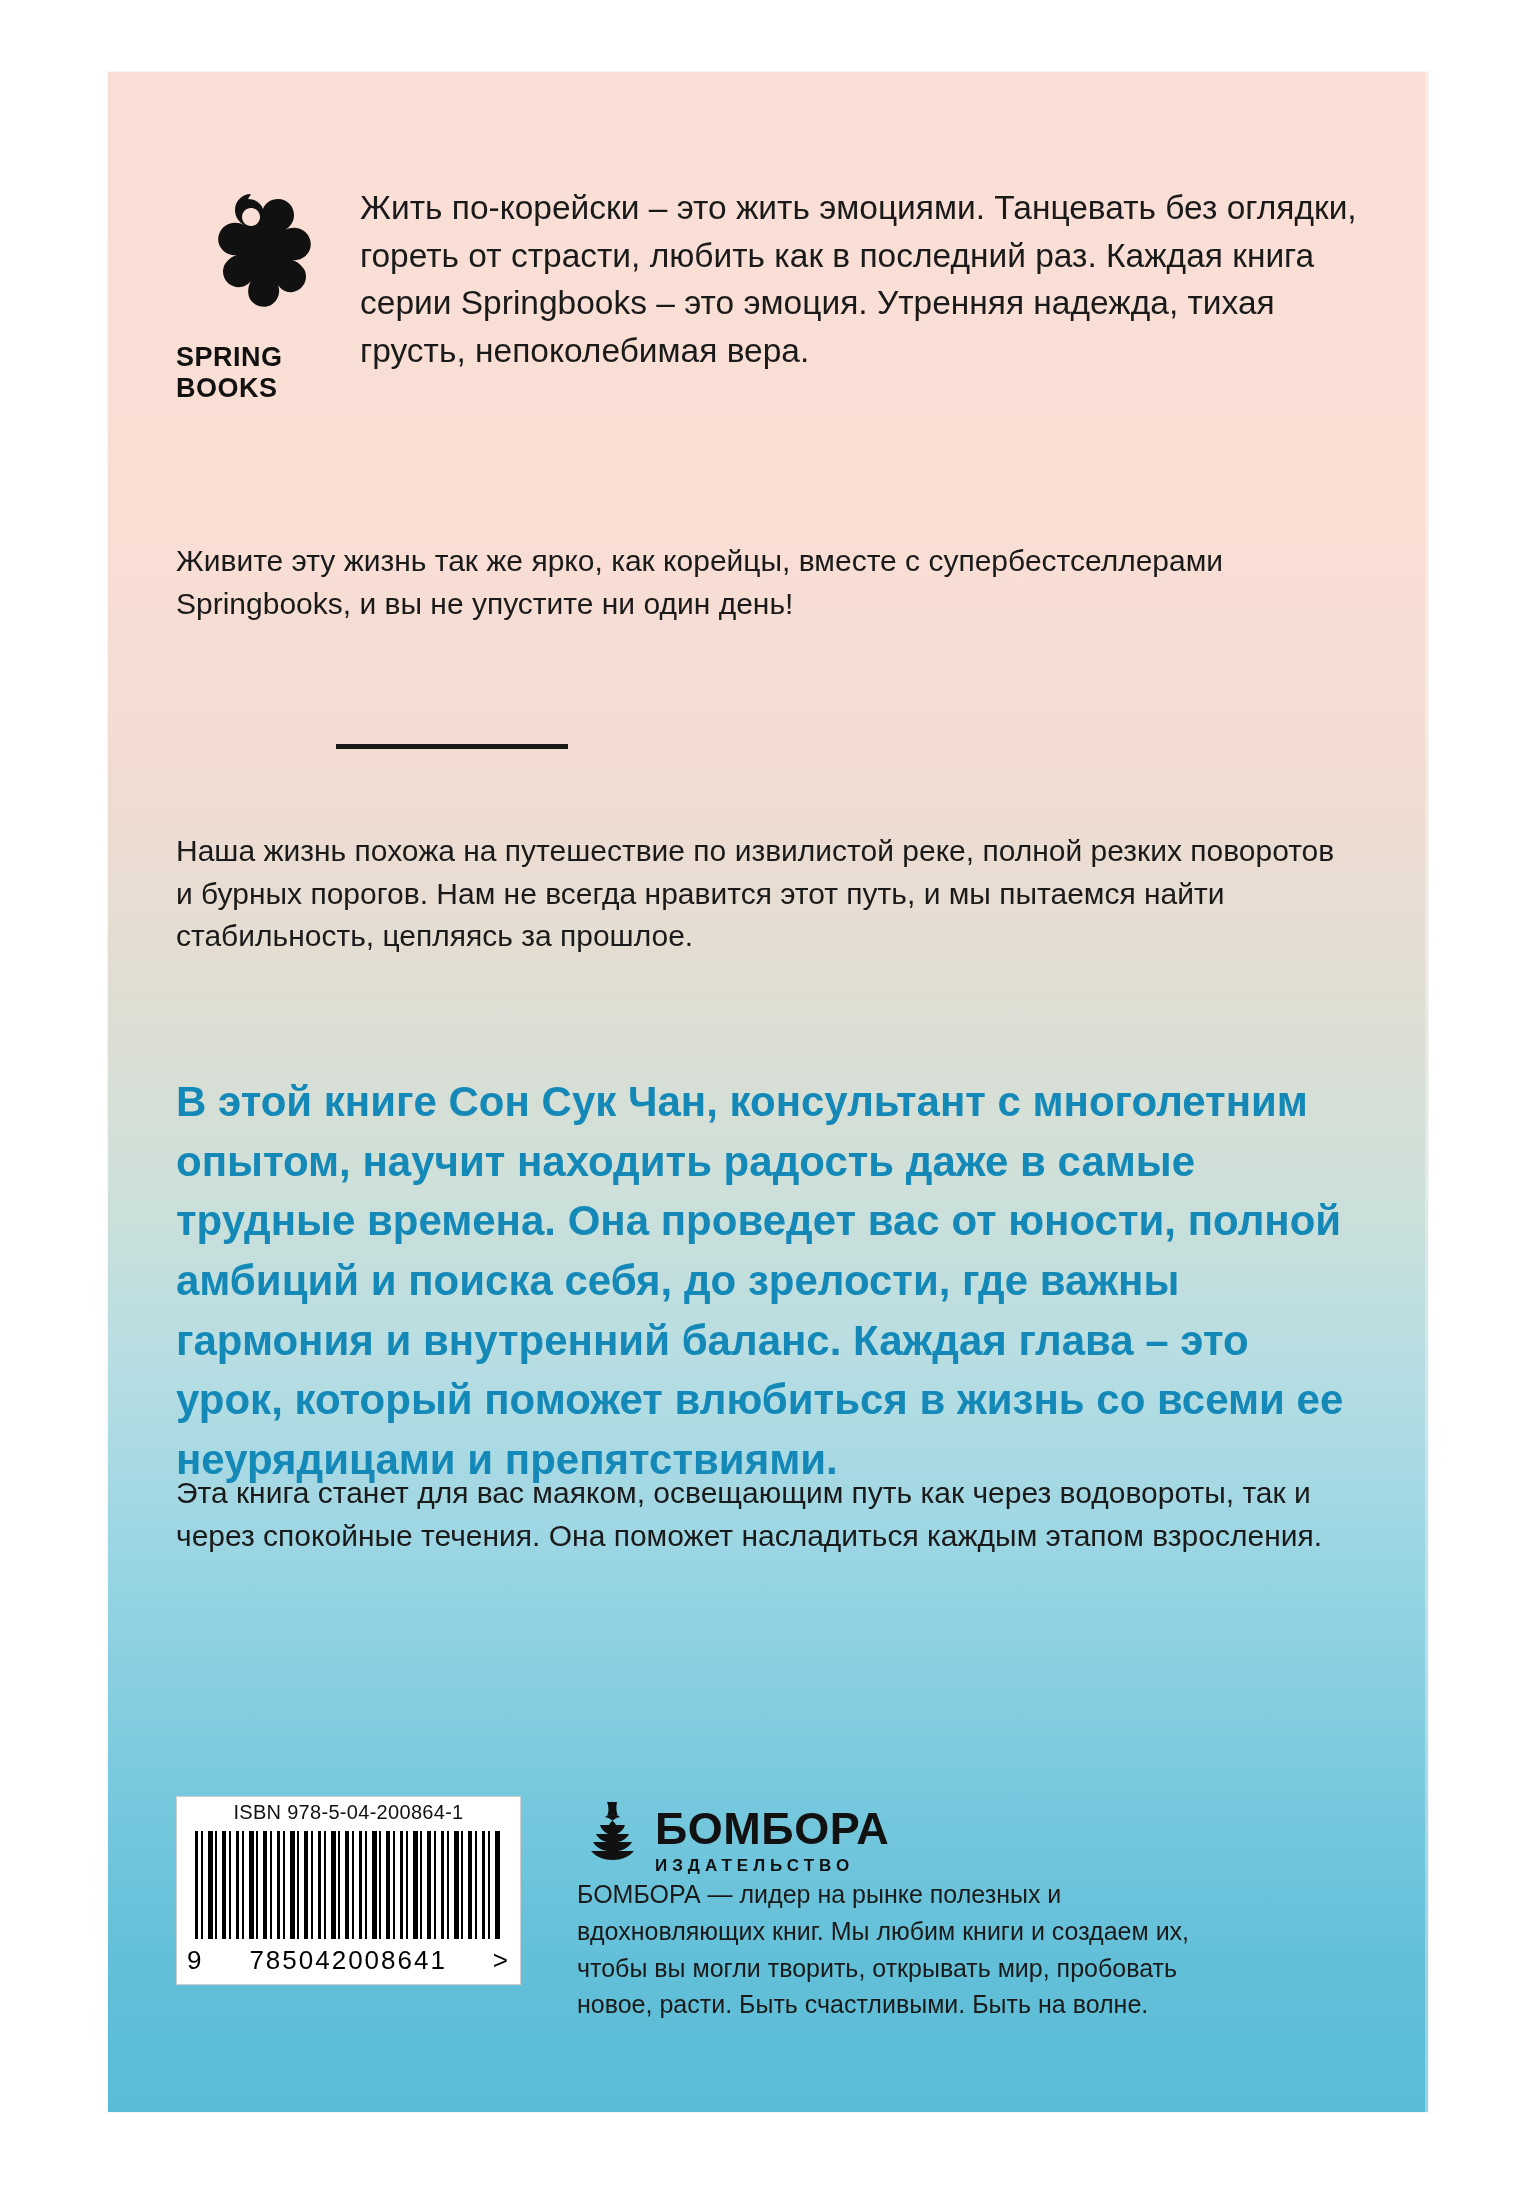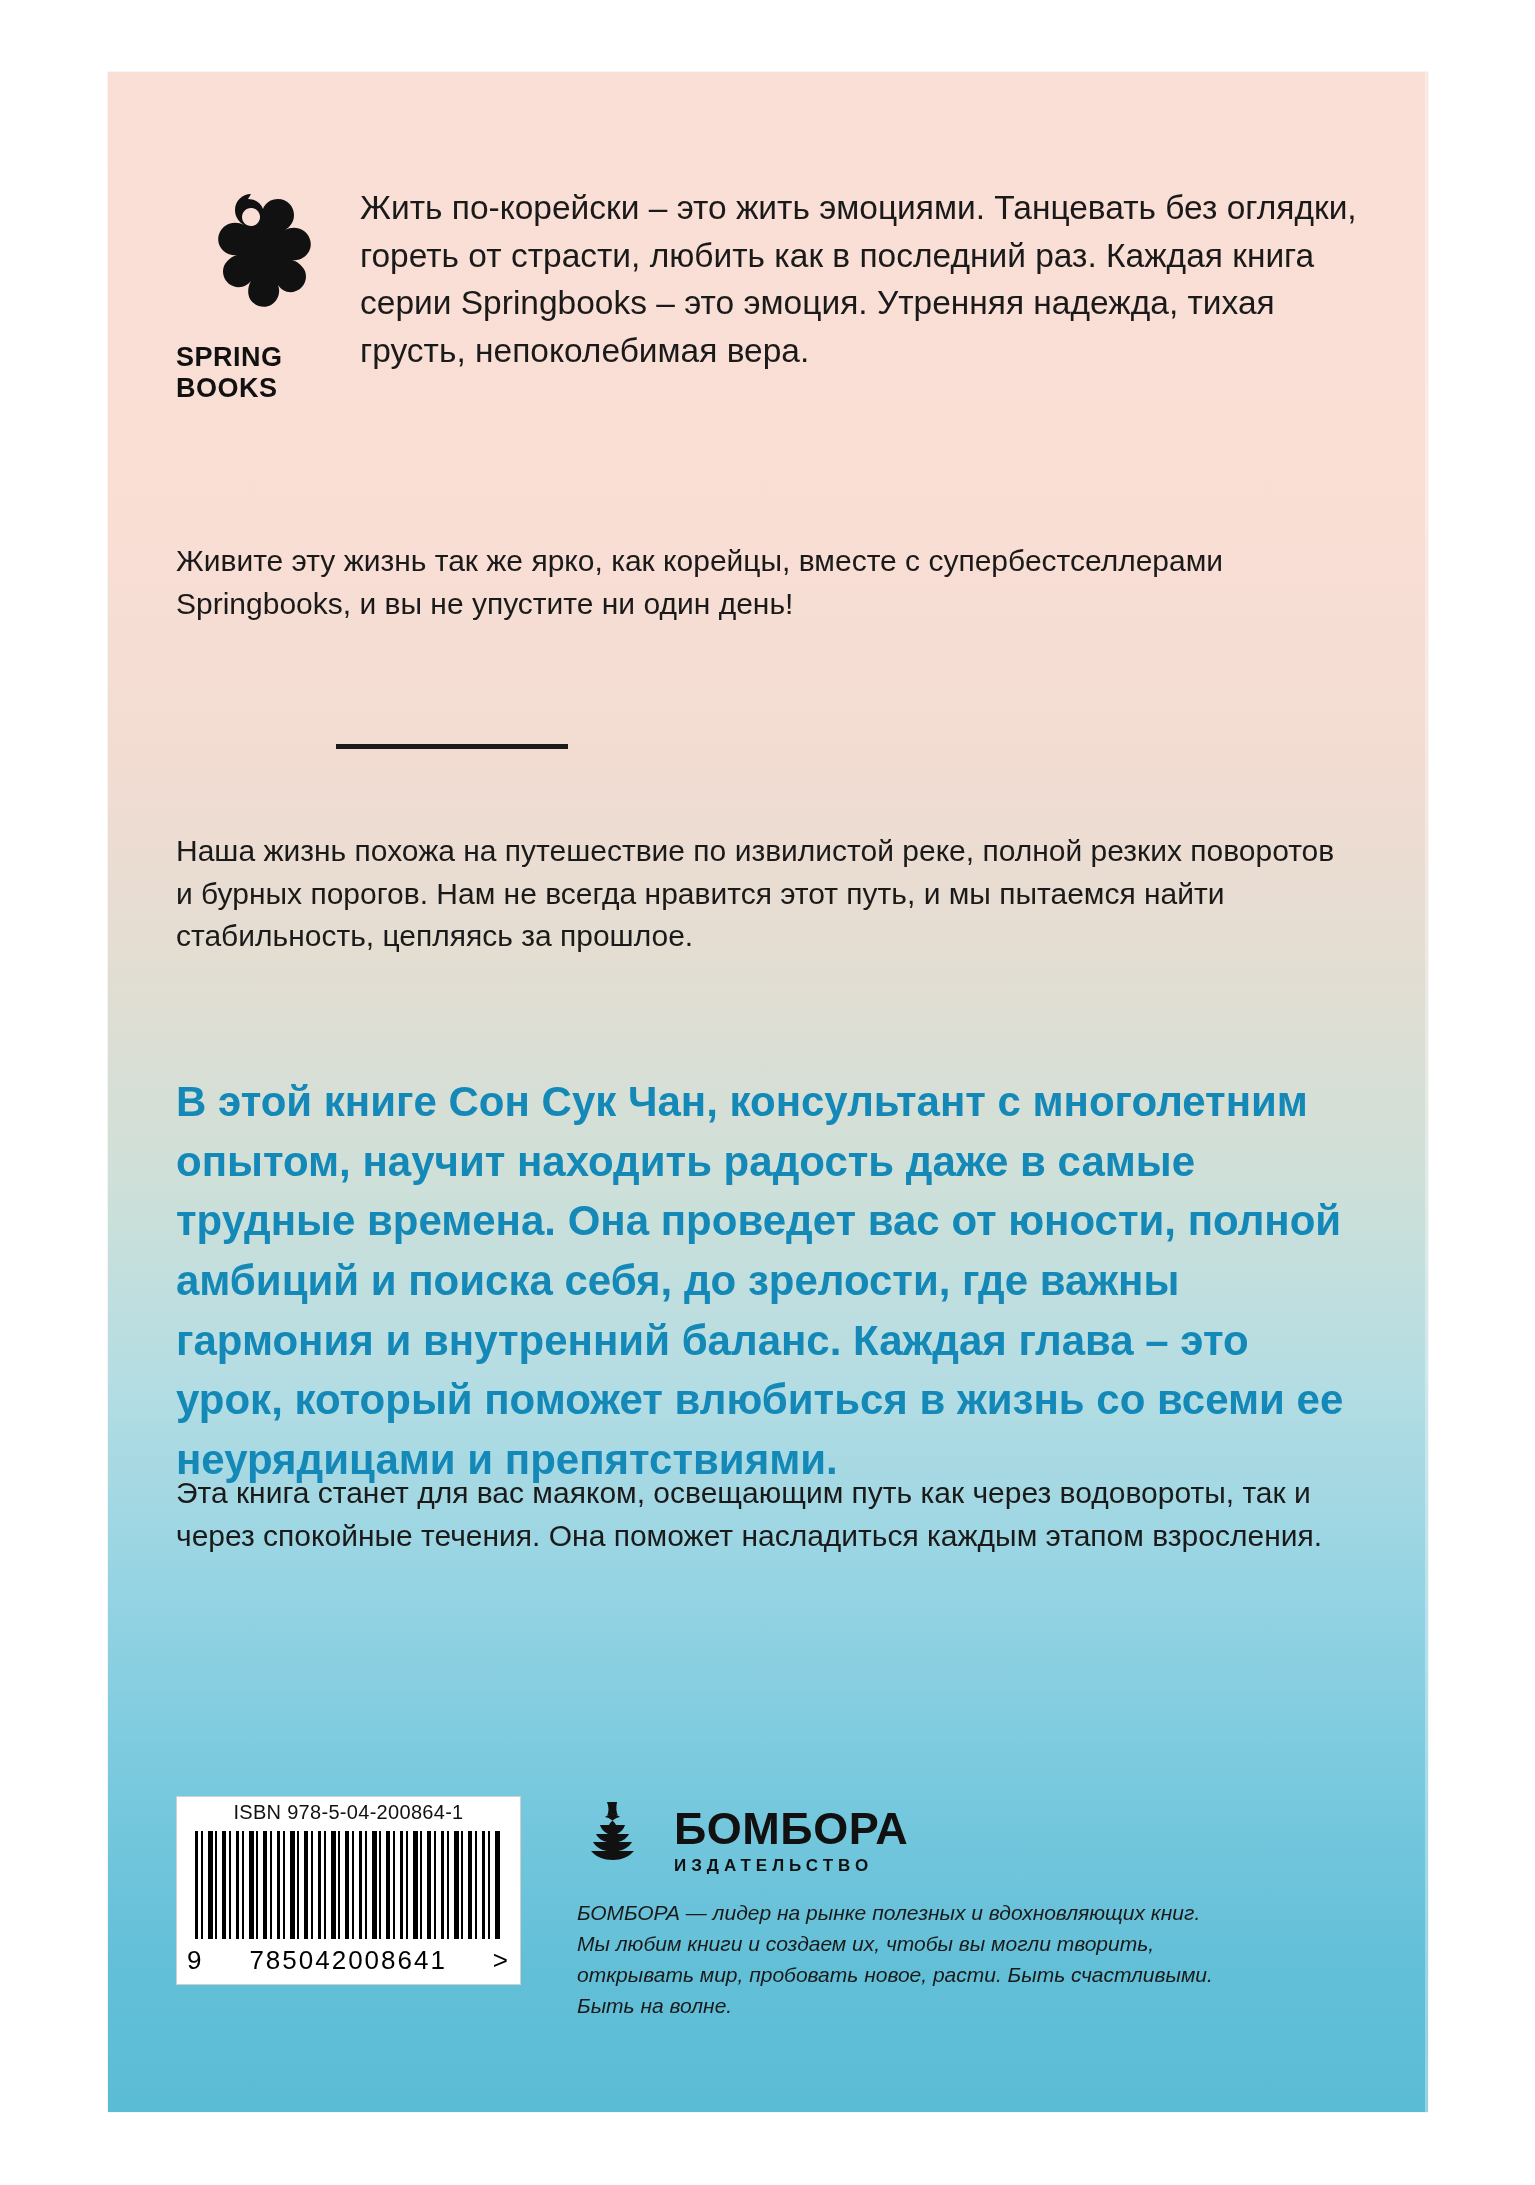--- a/index.html
+++ b/index.html
@@ -185,21 +185,20 @@
   }
 
   #publisher-block {
     margin-left: 56px;
     flex: 1;
     padding-top: 4px;
   }
   #publisher-head {
     display: flex;
     align-items: flex-start;
-    gap: 19px;
   }
   #bombora-mark {
     width: 62px;
     flex: 0 0 62px;
   }
   #bombora-names {
     margin-left: 16px;
     padding-top: 6px;
   }
   #bombora-name {
@@ -210,26 +209,24 @@
     line-height: 1;
   }
   #bombora-sub {
     font-size: 17px;
     letter-spacing: 5px;
     color: #111;
     margin-top: 5px;
     font-weight: bold;
   }
   #publisher-desc {
-    margin-top: 22px;
-    font-size: 21px;
+    font-size: 25px;
     line-height: 1.47;
     color: #1a1a1a;
     max-width: 660px;
-    font-style: italic;
   }
 </style>
 </head>
 <body>
 
 <div id="cover">
   <div class="content">
 
     <div id="top-block">
 

